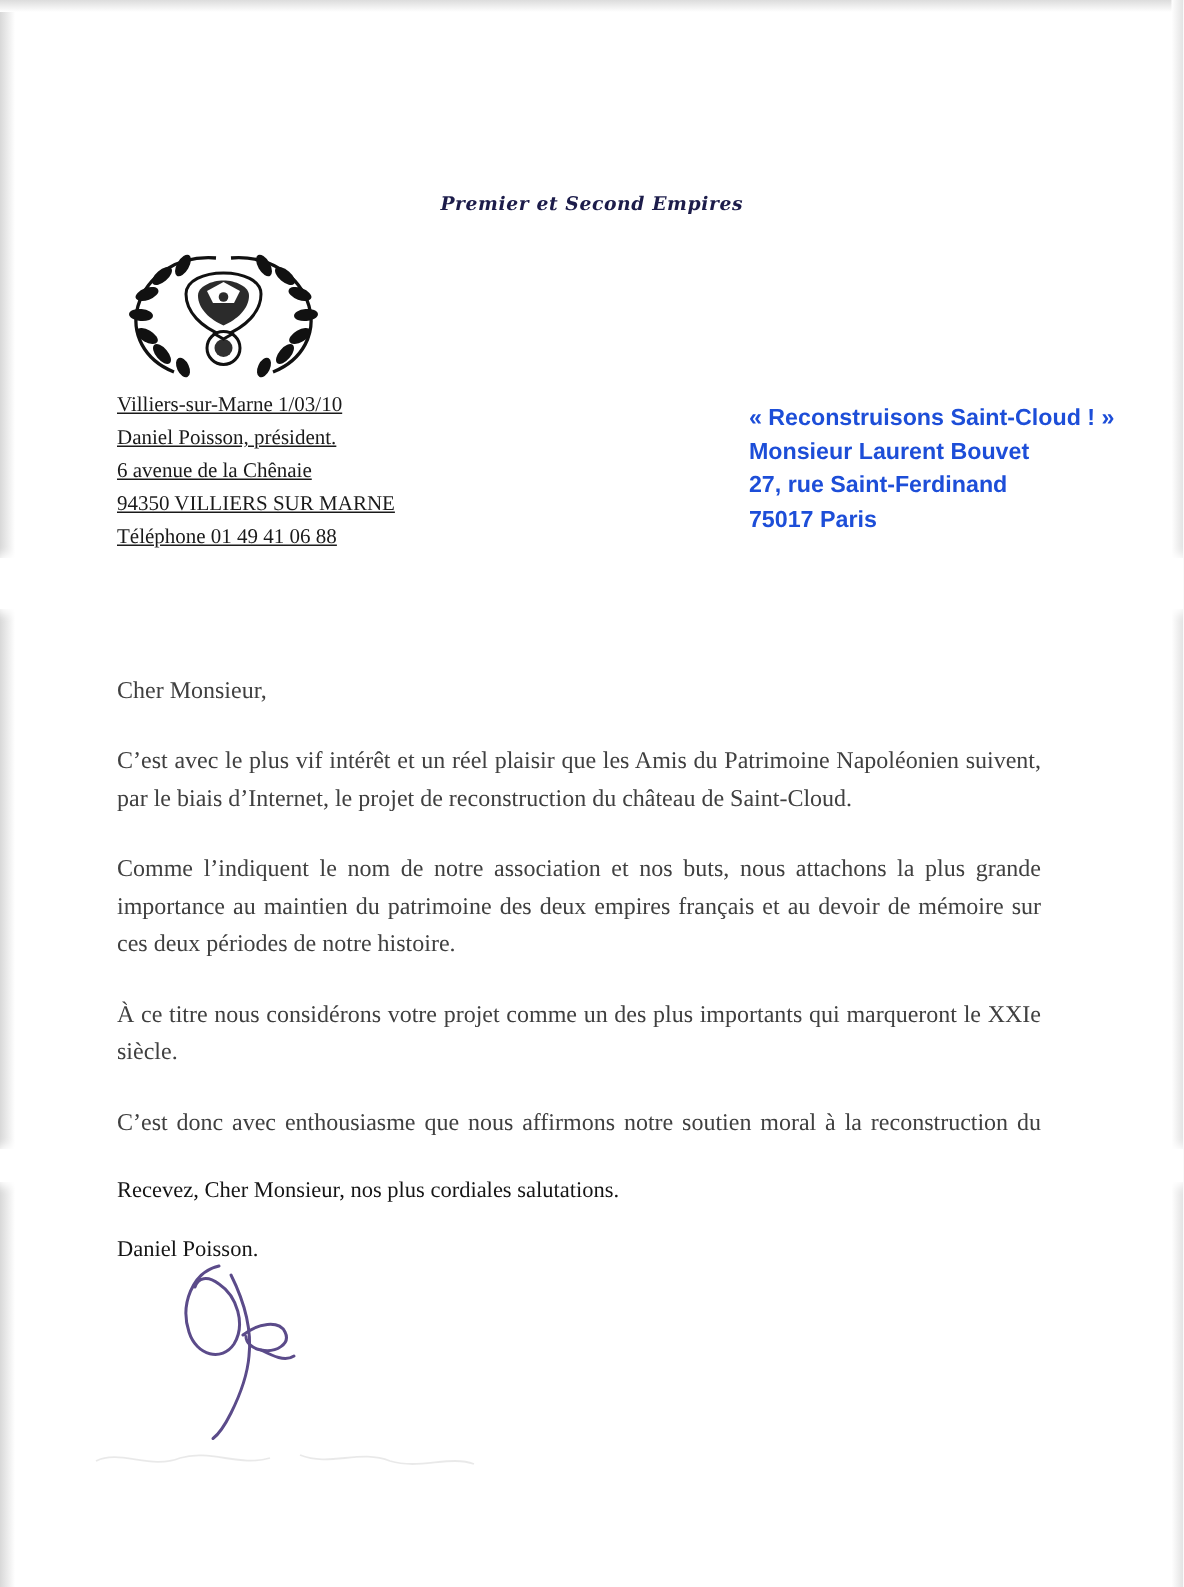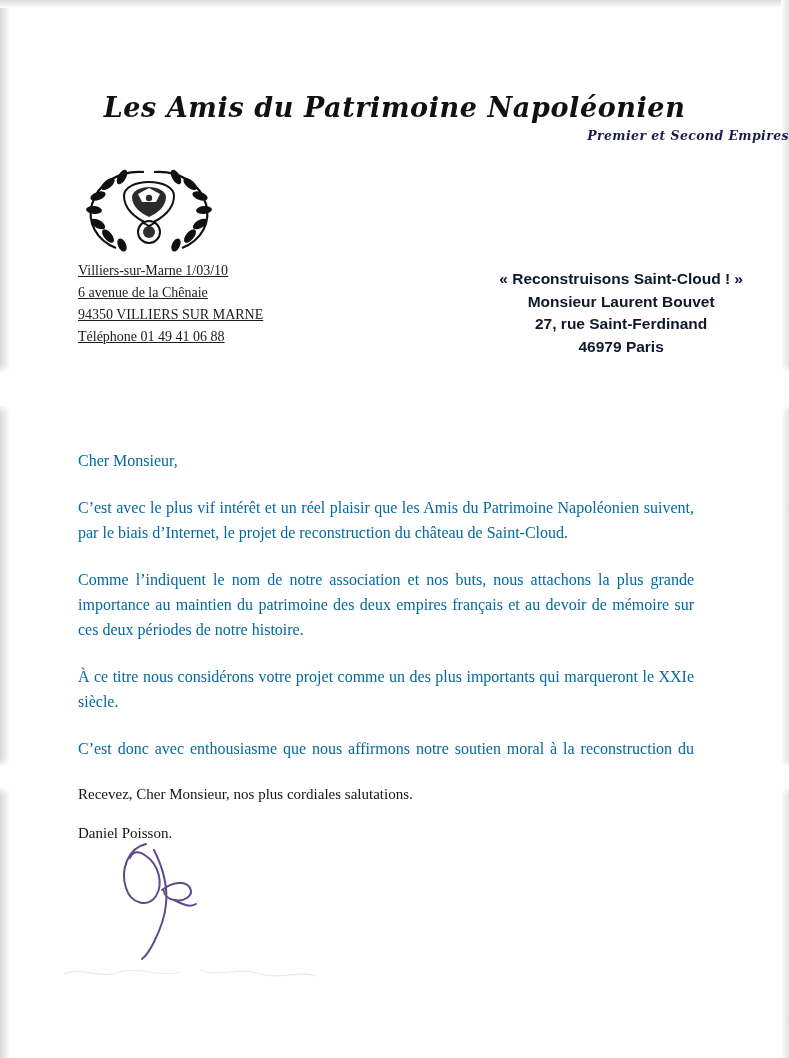--- a/index.html
+++ b/index.html
@@ -57,21 +57,21 @@
     font-style: italic;
     font-size: 27px;
     letter-spacing: 0.6px;
     color: #111111;
   }
   .letterhead-sub {
     position: absolute;
     top: 128px;
     left: 0;
     width: 789px;
-    text-align: right;
+    text-align: center;
     font-family: "DejaVu Serif", serif;
     font-weight: bold;
     font-style: italic;
     font-size: 12.5px;
     letter-spacing: 0.4px;
     color: #1c1c4a;
   }
 
   .emblem {
     position: absolute;
@@ -89,37 +89,37 @@
     line-height: 22px;
     color: #1a1a1a;
     text-decoration: underline;
   }
   .sender-block div { white-space: nowrap; }
 
   .recipient-block {
     position: absolute;
     top: 268px;
     right: 46px;
-    text-align: center;
+    text-align: left;
     font-family: "Liberation Sans", sans-serif;
     font-weight: bold;
     font-size: 15.5px;
     line-height: 22.5px;
-    color: #0f172a;
+    color: #1d4ed8;
   }
   .recipient-block div { white-space: nowrap; }
 
   .body-block {
     position: absolute;
     top: 448px;
     left: 78px;
     width: 616px;
     font-size: 16px;
     line-height: 25px;
-    color: #0369a1;
+    color: #404040;
     text-align: justify;
   }
   .salutation {
     margin: 0 0 22px 0;
     text-align: left;
   }
   .body-block p.para {
     margin: 16px 0 22px 0;
   }
   .closing {
@@ -154,21 +154,20 @@
 </style>
 </head>
 <body>
 
 <div class="page">
 
   <div class="scan-edge-left"></div>
   <div class="scan-edge-top"></div>
   <div class="scan-edge-right"></div>
 
-  <div class="letterhead-title">Les Amis du Patrimoine Napoléonien</div>
   <div class="letterhead-sub">Premier et Second Empires</div>
 
   <div class="emblem">
     <svg viewBox="0 0 142 96" width="142" height="96" xmlns="http://www.w3.org/2000/svg">
       <g stroke="#111" fill="none" stroke-width="1.6">
 
         <path d="M66 12 C40 10 20 24 14 44 C9 62 18 80 38 88" stroke-width="2.2"></path>
 
         <path d="M76 12 C102 10 122 24 128 44 C133 62 124 80 104 88" stroke-width="2.2"></path>
       </g>
@@ -201,30 +200,31 @@
       <g>
         <circle cx="71" cy="72" r="11" fill="#ffffff" stroke="#111" stroke-width="2"></circle>
         <circle cx="71" cy="72" r="6" fill="#2f2f2f"></circle>
         <path d="M64 62 L71 66 L78 62" stroke="#111" stroke-width="2" fill="none"></path>
       </g>
     </svg>
   </div>
 
   <div class="sender-block">
     <div>Villiers-sur-Marne 1/03/10</div>
+    <div>Daniel Poisson, président.</div>
     <div>6 avenue de la Chênaie</div>
     <div>94350 VILLIERS SUR MARNE</div>
     <div>Téléphone 01 49 41 06 88</div>
   </div>
 
   <div class="recipient-block">
     <div>« Reconstruisons Saint-Cloud ! »</div>
     <div>Monsieur Laurent Bouvet</div>
     <div>27, rue Saint-Ferdinand</div>
-    <div>46979 Paris</div>
+    <div>75017 Paris</div>
   </div>
 
   <div class="scan-band band-1"></div>
 
   <div class="body-block">
     <p class="salutation">Cher Monsieur,</p>
     <p class="para">C’est avec le plus vif intérêt et un réel plaisir que les Amis du Patrimoine Napoléonien suivent, par le biais d’Internet, le projet de reconstruction du château de Saint-Cloud.</p>
     <p class="para">Comme l’indiquent le nom de notre association et nos buts, nous attachons la plus grande importance au maintien du patrimoine des deux empires français et au devoir de mémoire sur ces deux périodes de notre histoire.</p>
     <p class="para">À ce titre nous considérons votre projet comme un des plus importants qui marqueront le XXIe siècle.</p>
     <p class="para">C’est donc avec enthousiasme que nous affirmons notre soutien moral à la reconstruction du château historique de Saint-Cloud qui fut tant de fois associé à l’épopée impériale.</p>

